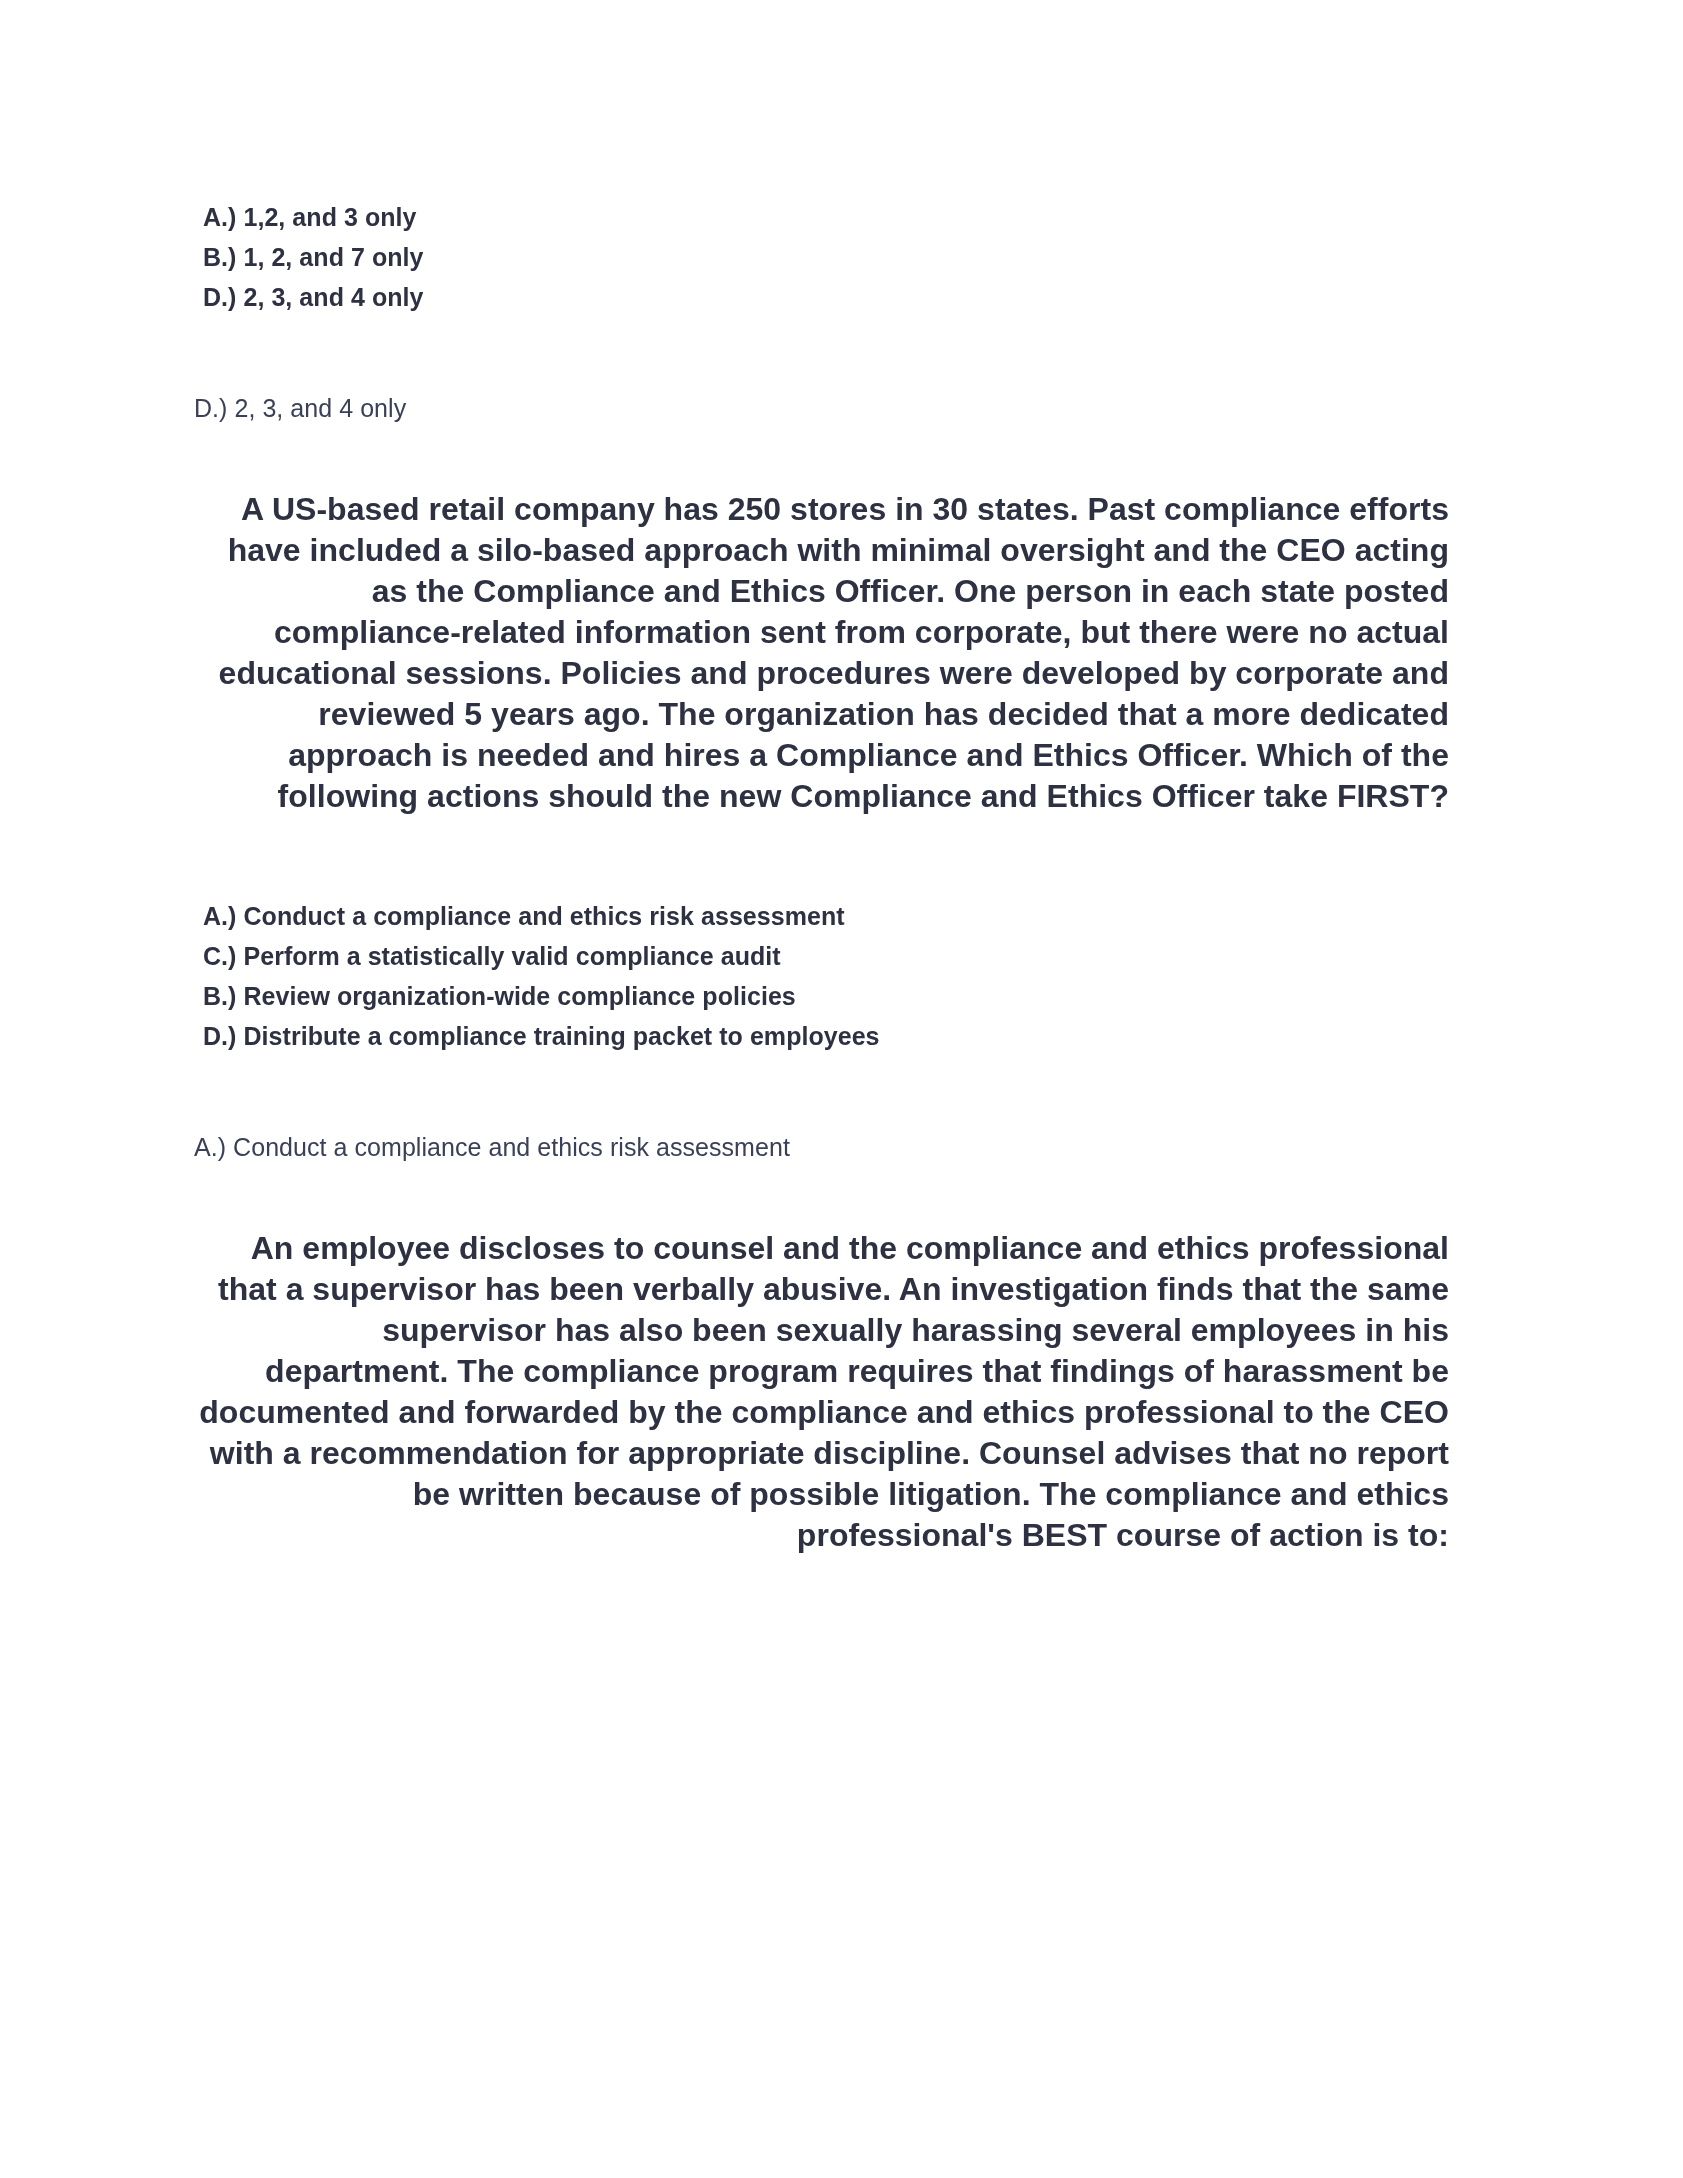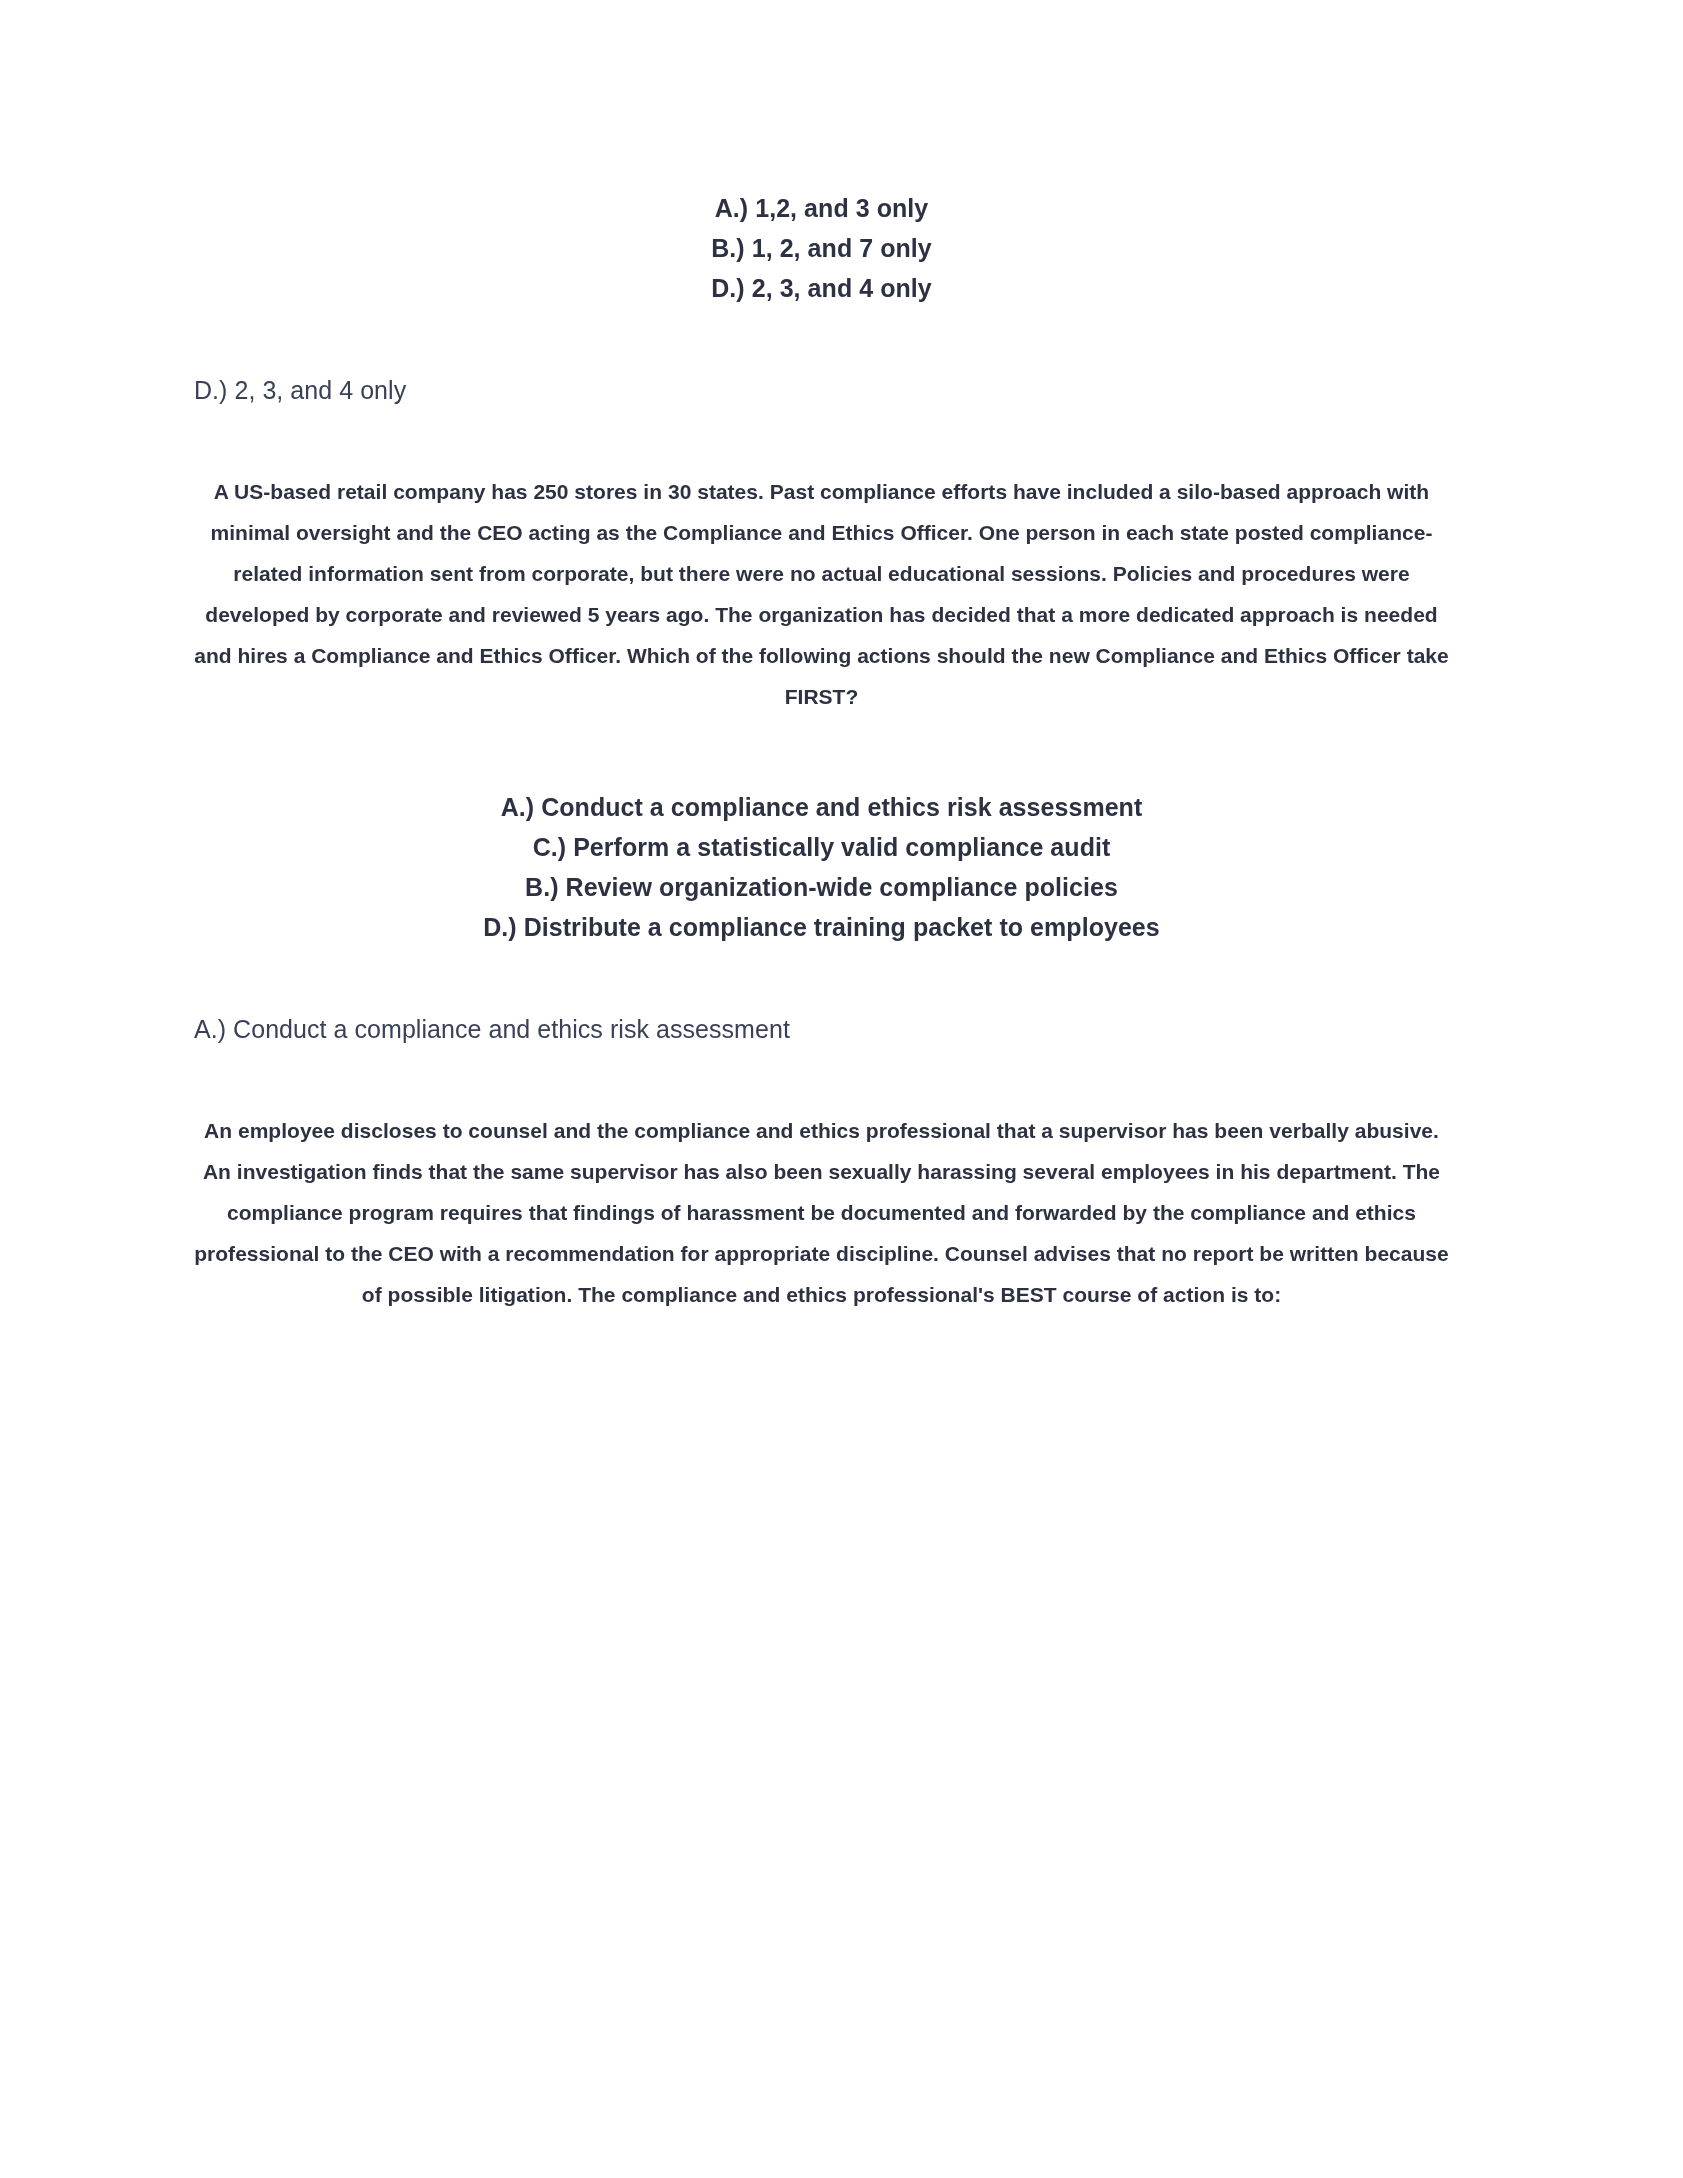--- a/index.html
+++ b/index.html
@@ -21,24 +21,23 @@
     background: #ffffff;
     box-sizing: border-box;
     padding: 188px 238px 0 194px;
   }
   .doc-body {
     width: 1255px;
   }
 
   
   .choice-group {
-    margin: 0;
+    margin: 9px;
     padding: 0;
     list-style: none;
-    text-align: center;
   }
   .choice-line {
     font-size: 25px;
     font-weight: 700;
     line-height: 40px;
     letter-spacing: 0.05px;
     color: #2d3142;
     white-space: nowrap;
   }
 
@@ -47,26 +46,26 @@
     font-size: 25px;
     font-weight: 400;
     line-height: 40px;
     letter-spacing: 0.05px;
     color: #3a4057;
     white-space: nowrap;
   }
 
   
   .stem {
-    font-size: 21px;
+    font-size: 32px;
     font-weight: 700;
     line-height: 41px;
     letter-spacing: 0.02px;
     color: #2d3142;
-    text-align: center;
+    text-align: right;
     margin: 0;
   }
 
   
   .gap-after-choices { height: 62px; }
   .gap-after-answer  { height: 61px; }
   .gap-after-stem    { height: 70px; }
   .gap-small         { height: 61px; }
 </style>
 </head>

